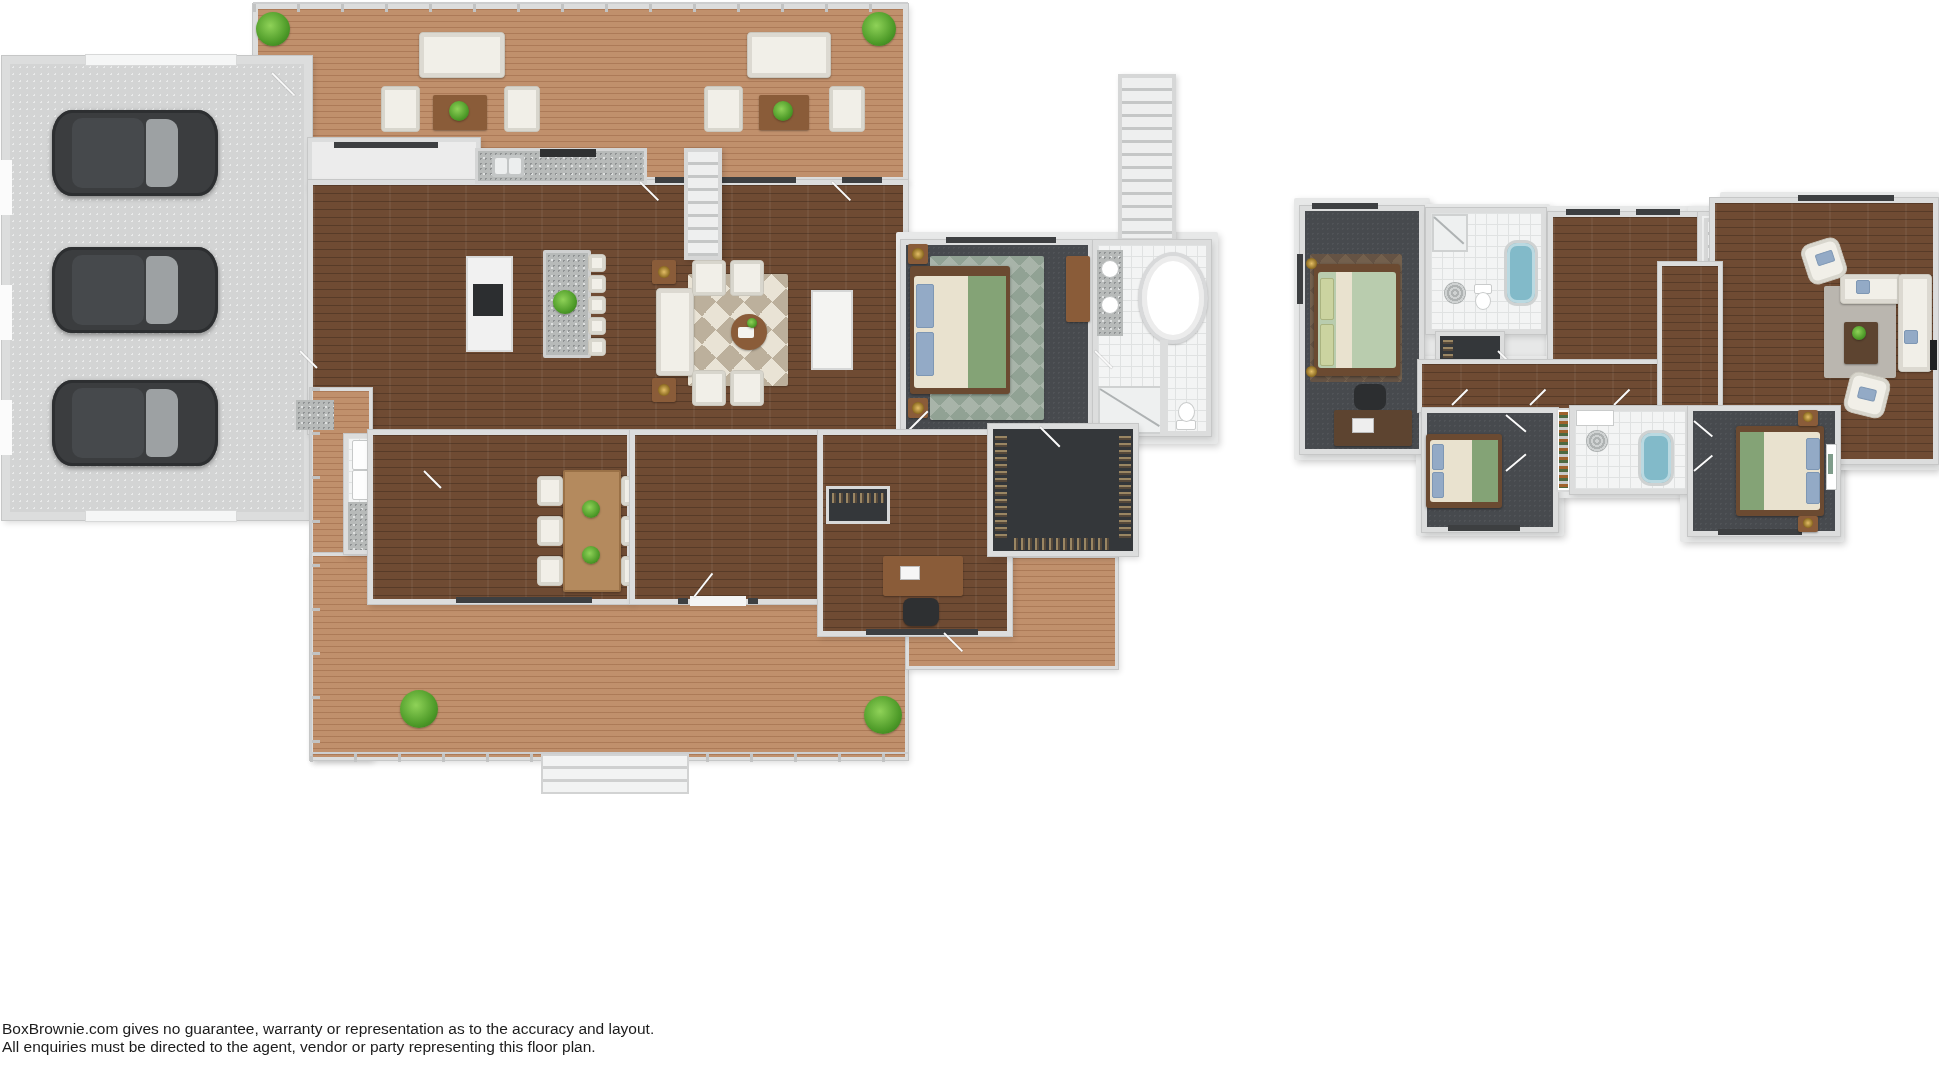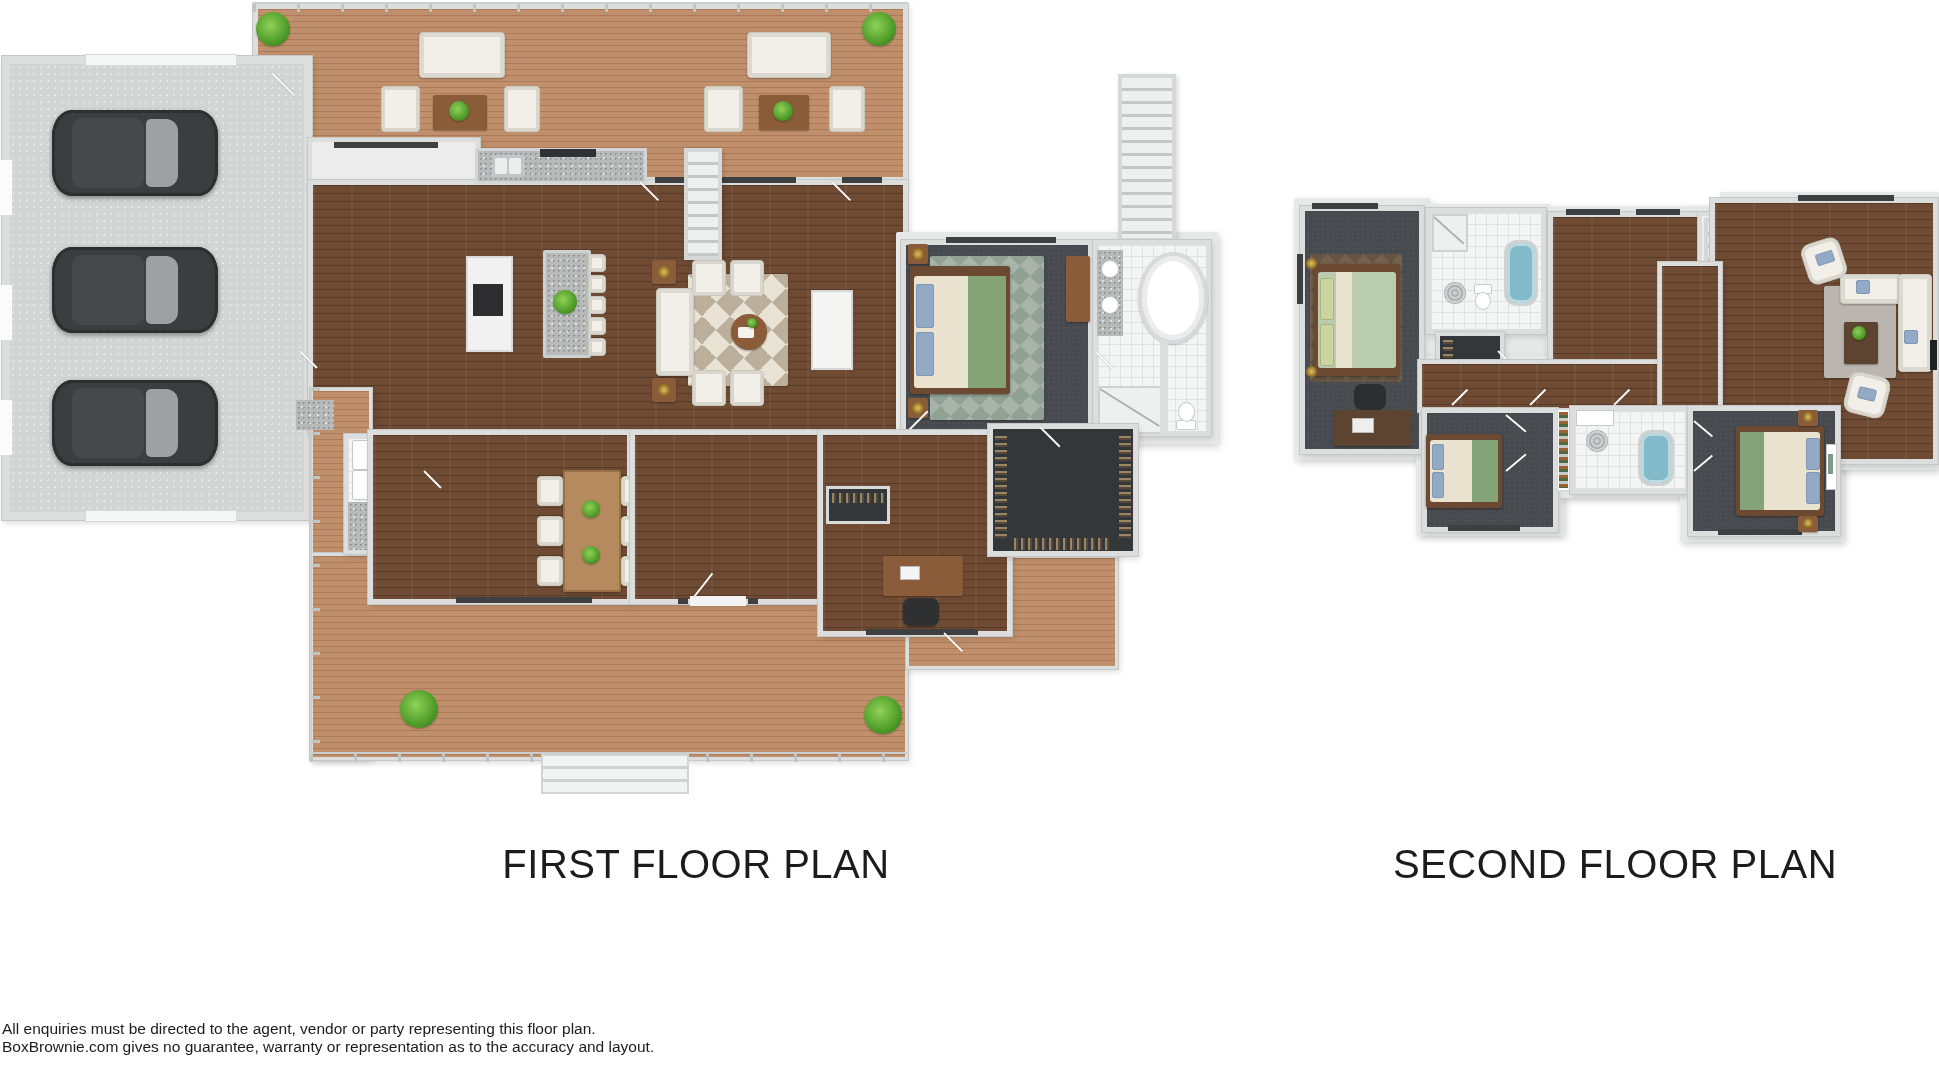--- a/index.html
+++ b/index.html
@@ -346,21 +346,19 @@
     <div class="woodf" style="left:1798px;top:410px;width:20px;height:16px;"></div>
     <div class="woodf" style="left:1798px;top:516px;width:20px;height:16px;"></div>
     <div class="lamp" style="left:1803px;top:412px;width:10px;height:10px;"></div>
     <div class="lamp" style="left:1803px;top:518px;width:10px;height:10px;"></div>
     <div class="doorline" style="left:1694px;top:420px;width:24px;transform:rotate(40deg);"></div>
     <div class="doorline" style="left:1694px;top:470px;width:24px;transform:rotate(-40deg);"></div>
     <div class="abs" style="left:1826px;top:444px;width:9px;height:44px;background:#fff;border:1px solid #c6c8c8;"></div>
     <div class="abs" style="left:1828px;top:454px;width:5px;height:20px;background:#7f9c8a;"></div>
   </div>
 
-  <div class="title" style="left:376px;top:842px;">FIRST FLOOR PLAN</div>
-  <div class="title" style="left:1295px;top:842px;">SECOND FLOOR PLAN</div>
 
   <div id="disclaimer">
+    <div>BoxBrownie.com gives no guarantee, warranty or representation as to the accuracy and layout.</div>
     <div>All enquiries must be directed to the agent, vendor or party representing this floor plan.</div>
-    <div>BoxBrownie.com gives no guarantee, warranty or representation as to the accuracy and layout.</div>
   </div>
 
 </div>
 
 </body></html>

